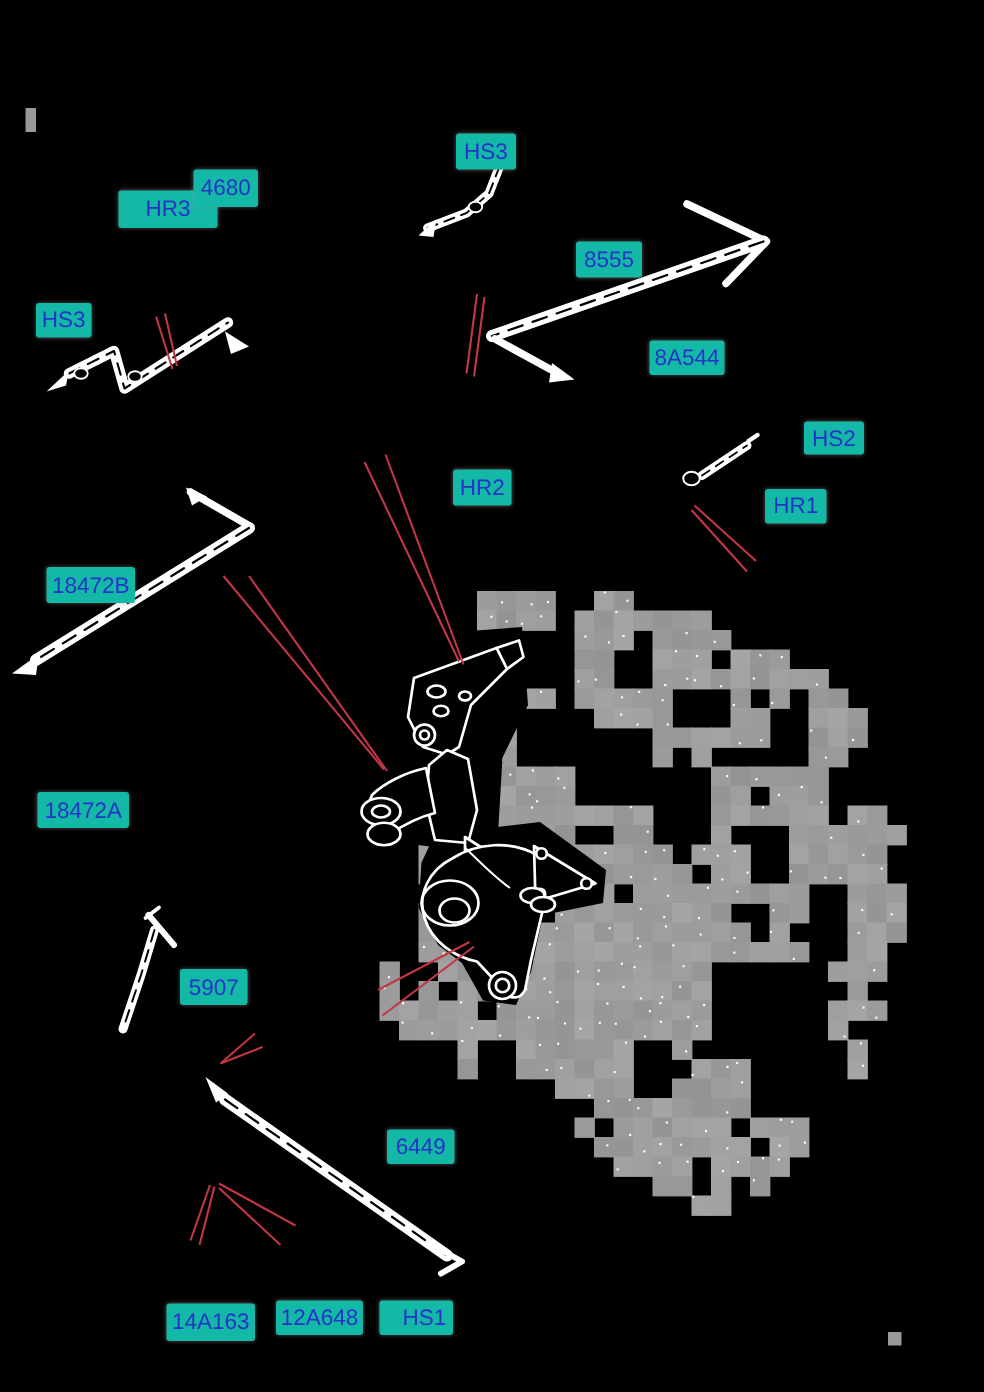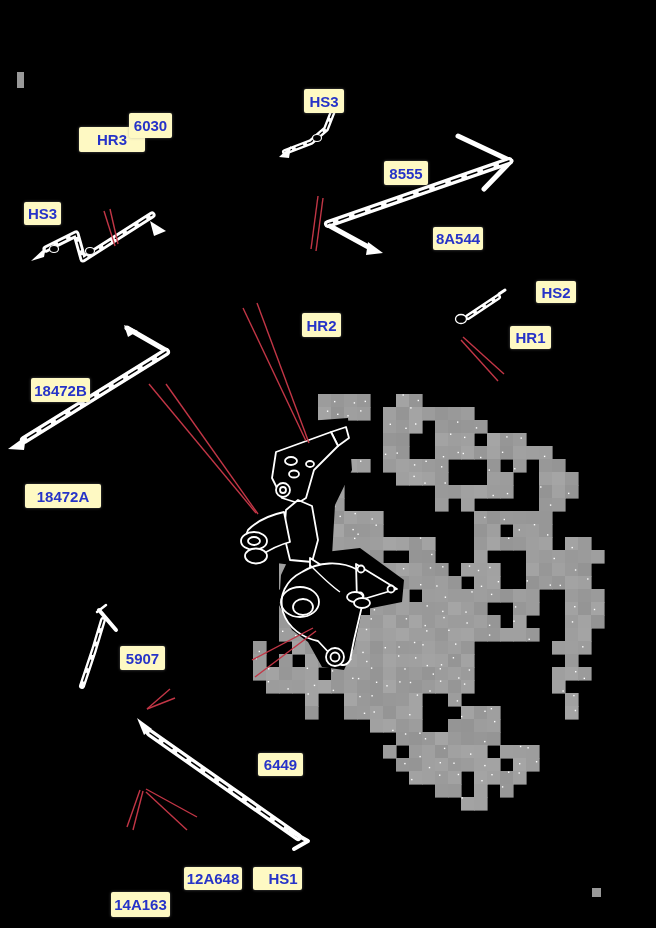--- a/index.html
+++ b/index.html
@@ -6,23 +6,23 @@
   #stage{
     position:relative;
     width:656px;height:928px;
     background:#000;
     overflow:hidden;
     font-family:"Liberation Sans", sans-serif;
   }
   #artwork{position:absolute;left:0;top:0;}
   .part-label{
     position:absolute;
-    background:#fef9c3;
+    background:#14b8a6;
     color:#2633c8;
-    font-weight:bold;
+    font-weight:normal;
     font-size:15px;
     text-align:center;
     border-radius:2px;
     box-shadow:0 0 3px rgba(150,150,150,.55);
     display:flex;align-items:center;justify-content:center;
     letter-spacing:0px;
     cursor:pointer;
     z-index:5;
   }
 </style>
@@ -808,29 +808,29 @@
     <rect x="253" y="761" width="7" height="4" fill="#000"></rect>
     <rect x="106" y="887" width="9" height="5" fill="#000"></rect>
     <rect x="164" y="882" width="8" height="5" fill="#000"></rect>
     <rect x="532" y="286" width="5" height="7" fill="#000"></rect>
     <rect id="artifact-1" x="17" y="72" width="7" height="16" fill="#999"></rect>
     <rect id="artifact-2" x="592" y="888" width="9" height="9" fill="#999"></rect>
   </g>
 </svg>
 
 <div class="part-label" style="left:79px;top:127px;width:66px;height:25px;">HR3</div>
-<div class="part-label" style="left:129px;top:113px;width:43px;height:25px;">6030</div>
+<div class="part-label" style="left:129px;top:113px;width:43px;height:25px;">4680</div>
 <div class="part-label" style="left:304px;top:89px;width:40px;height:24px;">HS3</div>
 <div class="part-label" style="left:384px;top:161px;width:44px;height:24px;">8555</div>
 <div class="part-label" style="left:433px;top:227px;width:50px;height:23px;">8A544</div>
 <div class="part-label" style="left:536px;top:281px;width:40px;height:22px;">HS2</div>
 <div class="part-label" style="left:510px;top:326px;width:41px;height:23px;">HR1</div>
 <div class="part-label" style="left:302px;top:313px;width:39px;height:24px;">HR2</div>
 <div class="part-label" style="left:31px;top:361px;width:59px;height:24px;margin-top:17px;">18472B</div>
 <div class="part-label" style="left:24px;top:202px;width:37px;height:23px;">HS3</div>
-<div class="part-label" style="left:25px;top:484px;width:76px;height:24px;">18472A</div>
+<div class="part-label" style="left:25px;top:528px;width:61px;height:24px;">18472A</div>
 <div class="part-label" style="left:120px;top:646px;width:45px;height:24px;">5907</div>
 <div class="part-label" style="left:258px;top:753px;width:45px;height:23px;">6449</div>
-<div class="part-label" style="left:111px;top:869px;width:59px;height:25px;margin-top:23px;">14A163</div>
+<div class="part-label" style="left:111px;top:869px;width:59px;height:25px;">14A163</div>
 <div class="part-label" style="left:184px;top:867px;width:58px;height:23px;">12A648</div>
 <div class="part-label" style="left:253px;top:867px;width:38px;height:23px;padding-left:11px;">HS1</div>
 
 </div>
 
 </body></html>

